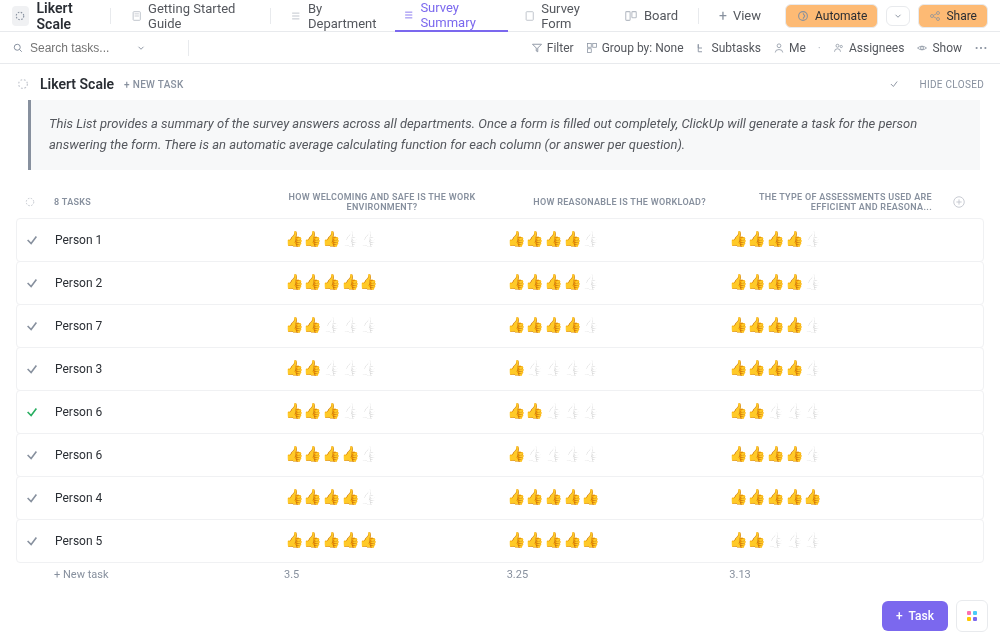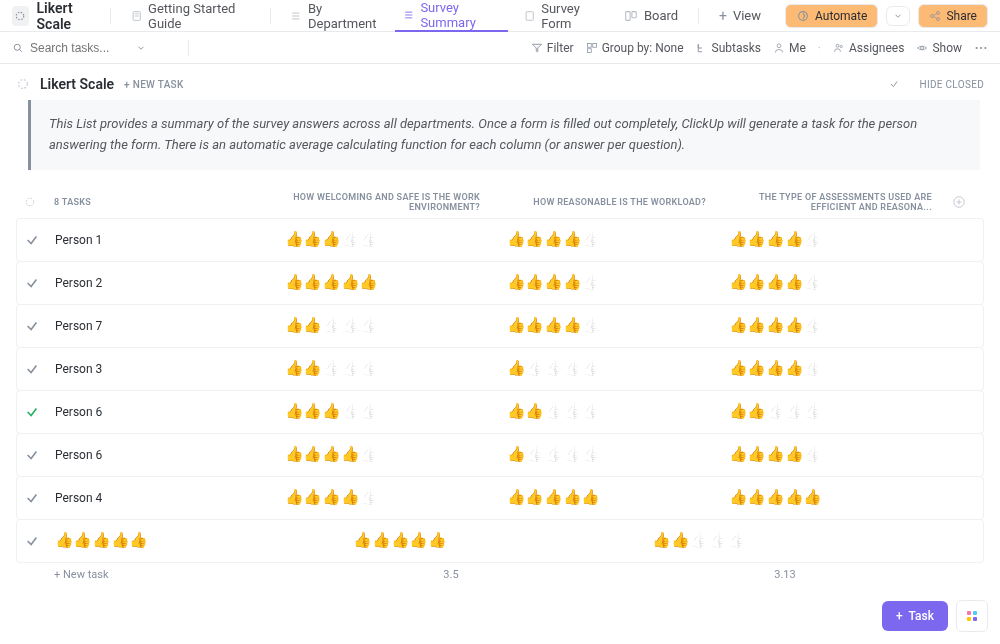--- a/index.html
+++ b/index.html
@@ -28,33 +28,33 @@
     .new-task-link { color: #87909e; font-size: 10px; font-weight: 500; letter-spacing: 0.3px; cursor: pointer; }
     .hide-closed { margin-left: auto; color: #87909e; font-size: 10px; letter-spacing: 0.3px; display: flex; align-items: center; gap: 20px; cursor: pointer; }
     
     .description-box { margin: 0 20px 16px 28px; padding: 14px 18px; background: #f7f8f9; border-left: 3px solid #87909e; font-style: italic; color: #54575d; line-height: 1.6; font-size: 13px; }
     
     .table-wrap { padding: 0 16px; }
     .table-header { display: flex; align-items: center; padding: 6px 8px; color: #87909e; font-size: 9px; font-weight: 600; letter-spacing: 0.3px; }
     .col-check { width: 30px; }
     .col-name { flex: 0 0 230px; }
     .col-q { flex: 1; text-align: right; padding-right: 20px; }
-    .col-q1 { text-align: right; padding-right: 30px; }
+    .col-q1 { text-align: center; padding-right: 30px; }
     .col-q2 { text-align: right; padding-right: 30px; }
     .col-add { width: 24px; }
     
     .task-row { display: flex; align-items: center; padding: 21px 8px; border: 1px solid #f0f1f3; border-radius: 4px; margin-bottom: -1px; background: #fff; height: 26px; }
     .check-icon { width: 14px; height: 14px; }
     .task-name { font-size: 12px; color: #2a2e34; }
     .rating-cell { display: flex; gap: 0; font-size: 15px; line-height: 1; }
     .thumb-filled { filter: none; }
     .thumb-empty { filter: grayscale(100%) brightness(1.4); opacity: 0.5; }
     
     .footer-row { display: flex; padding: 6px 8px; color: #87909e; font-size: 11px; }
-    .avg-val { text-align: center; flex: 1; }
+    .avg-val { text-align: left; flex: 1; }
     
     .bottom-controls { position: fixed; bottom: 12px; right: 12px; display: flex; gap: 8px; align-items: center; }
     .task-btn { background: #7b68ee; color: #fff; padding: 8px 14px; border-radius: 6px; display: flex; align-items: center; gap: 6px; cursor: pointer; font-size: 12px; font-weight: 500; }
     .apps-btn { width: 32px; height: 32px; border: 1px solid #e8eaed; border-radius: 6px; display: flex; align-items: center; justify-content: center; cursor: pointer; background: #fff; }
     .apps-grid { display: grid; grid-template-columns: repeat(2, 4px); grid-template-rows: repeat(2, 4px); gap: 2px; }
     .apps-grid span:nth-child(1) { background: #fd71af; }
     .apps-grid span:nth-child(2) { background: #49ccf9; }
     .apps-grid span:nth-child(3) { background: #ffc800; }
     .apps-grid span:nth-child(4) { background: #7b68ee; }
     .apps-grid span { border-radius: 1px; }
@@ -494,20 +494,21 @@
           </div>
         </div>
         <div class="col-add"></div>
       </div>
       <div class="task-row">
         <div class="col-check">
           <svg class="check-icon" viewBox="0 0 16 16">
             <path d="M3 8 L7 12 L13 4" fill="none" stroke="#87909e" stroke-width="1.8"></path>
           </svg>
         </div>
+        <div class="col-name"><span class="task-name">Person 5</span></div>
         <div class="col-q">
           <div class="rating-cell">
             <span class="thumb-filled">👍</span>
             <span class="thumb-filled">👍</span>
             <span class="thumb-filled">👍</span>
             <span class="thumb-filled">👍</span>
             <span class="thumb-filled">👍</span>
           </div>
         </div>
         <div class="col-q">
@@ -529,20 +530,21 @@
           </div>
         </div>
         <div class="col-add"></div>
       </div>
     </div>
 
   <div class="footer-row">
     <div class="col-check"></div>
     <div class="col-name"><span>+ New task</span></div>
     <div class="avg-val">3.5</div>
+    <div class="avg-val">3.25</div>
     <div class="avg-val">3.13</div>
     <div class="col-add"></div>
   </div>
 </div>
 
 <div class="bottom-controls">
   <div class="task-btn">
     <span>+</span>
     <span>Task</span>
   </div>

